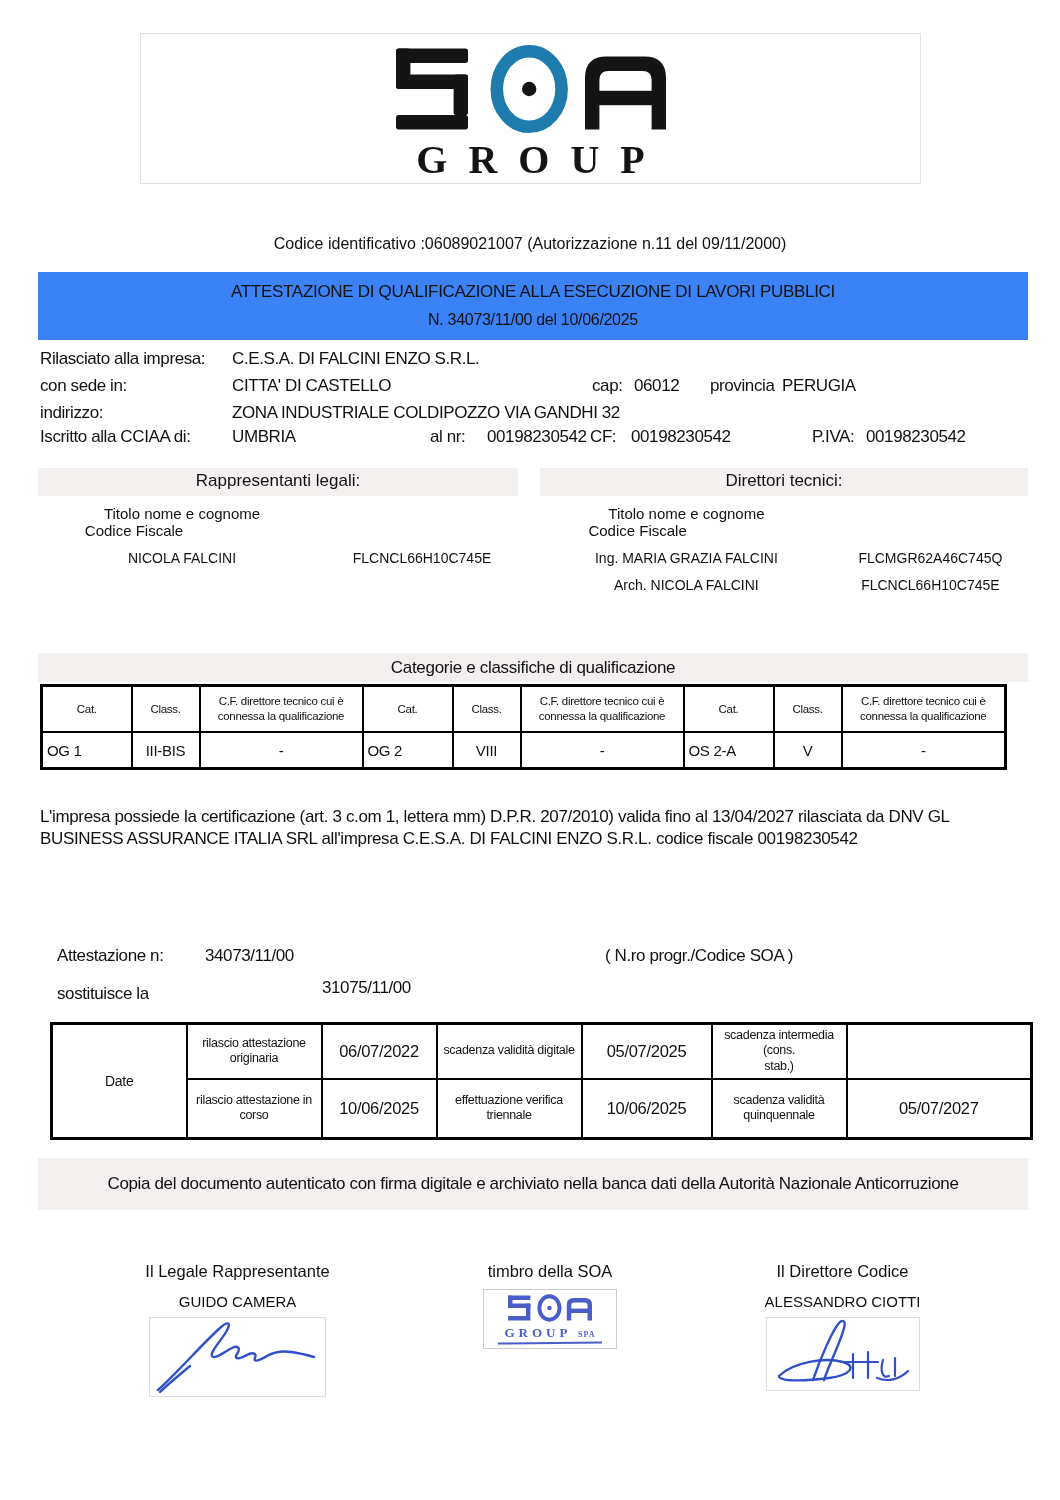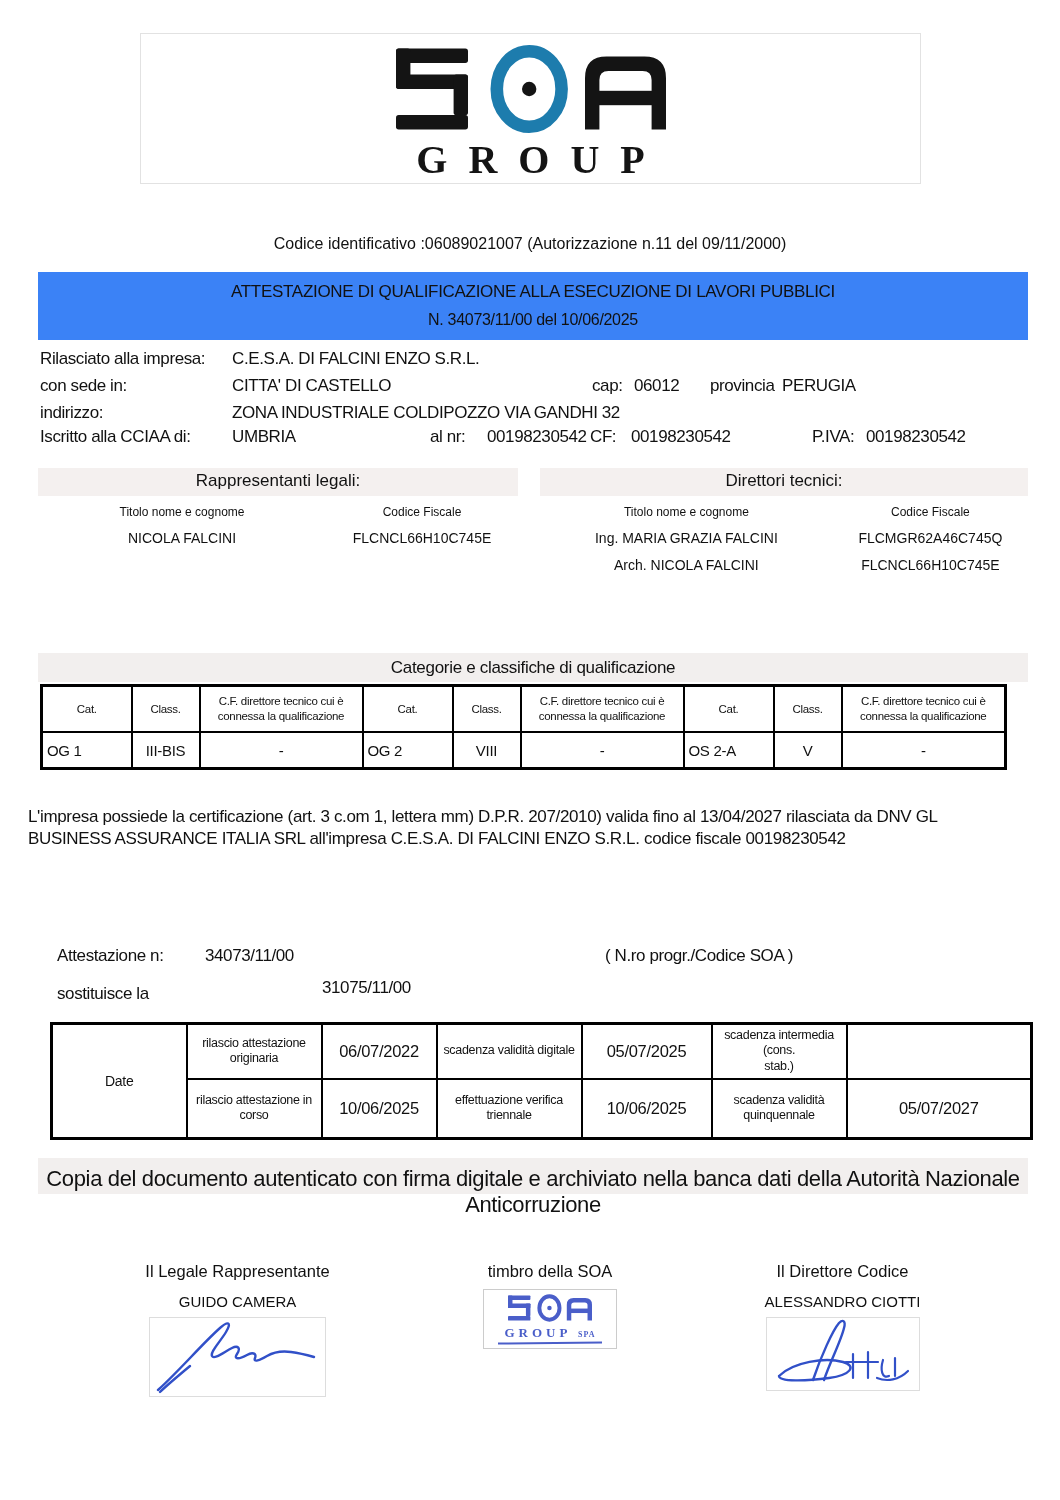--- a/index.html
+++ b/index.html
@@ -14,49 +14,49 @@
               color:#141414;margin-top:-2px;}
   .group-text span{letter-spacing:21px;margin-right:-21px;}
   .attest-header{position:absolute;left:38px;top:272px;width:990px;height:68px;
                  background:#3b82f6;text-align:center;}
   .attest-header .l1{font-size:17px;padding-top:10px;letter-spacing:-0.3px;}
   .attest-header .l2{font-size:16px;padding-top:9px;letter-spacing:-0.3px;}
   .lbl,.val{position:absolute;font-size:17px;letter-spacing:-0.4px;white-space:nowrap;}
   
   .rep-col{position:absolute;top:468px;}
   .rep-title{height:25px;background:#f4f0ef;text-align:center;font-size:17px;padding-top:3px;}
-  .rep-head{display:flex;margin-top:9px;font-size:12px;}
+  .rep-head{display:flex;margin-top:9px;font-size:15px;flex-direction:column;}
   .rep-head .c1{width:60%;text-align:center;}
   .rep-head .c2{width:40%;text-align:center;}
   .rep-row{display:flex;margin-top:11px;font-size:14px;}
   .rep-row .c1{width:60%;text-align:center;}
   .rep-row .c2{width:40%;text-align:center;}
   
   .cat-bar{position:absolute;left:38px;top:653px;width:990px;height:29px;
            background:#f2efee;text-align:center;font-size:17px;letter-spacing:-0.3px;padding-top:5px;box-sizing:border-box;}
   table.grid{border-collapse:collapse;table-layout:fixed;}
   table.grid td,table.grid th{border:2px solid #000;overflow:hidden;}
   table.cats{position:absolute;left:40px;top:684px;width:964px;border:3px solid #000;}
   table.cats th{font-size:11.5px;font-weight:normal;letter-spacing:-0.3px;height:44px;
                 line-height:1.3;text-align:center;padding:0 2px;}
   table.cats td{font-size:15px;letter-spacing:-0.3px;height:32px;}
   table.cats td.cat{text-align:left;padding-left:4px;margin-top:36px;}
   table.cats td.mid{text-align:center;}
   
-  .certif{position:absolute;left:28px;top:806px;width:996px;font-size:17px;
+  .certif{position:absolute;left:40px;top:806px;width:996px;font-size:17px;
           letter-spacing:-0.35px;line-height:1.28;}
   
   table.dates{position:absolute;left:50px;top:1022px;width:980px;border:3px solid #000;}
   table.dates td{text-align:center;padding:1px 2px;}
   td.dlabel{font-size:12.5px;letter-spacing:-0.3px;line-height:1.25;white-space:pre-line;}
   td.dval{font-size:16.5px;letter-spacing:-0.3px;}
   td.daterow{font-size:14px;letter-spacing:-0.3px;}
   
-  .foot-bar{position:absolute;left:38px;top:1158px;width:990px;height:36px;background:#f2efee;
-            text-align:center;font-size:22px;letter-spacing:-0.35px;padding-top:8px;box-sizing:border-box;}
+  .foot-bar{position:absolute;left:38px;top:1158px;width:990px;height:52px;background:#f2efee;
+            text-align:center;font-size:17px;letter-spacing:-0.35px;padding-top:16px;box-sizing:border-box;}
   
   .sig-block{position:absolute;top:1262px;text-align:center;}
   .sig-title{font-size:16.5px;}
   .sig-name{font-size:15px;margin-top:12px;}
   .sig-box{border:1px solid #ddd;background:#fff;margin:7px auto 0;}
   .stamp-box{border:1px solid #ccc;background:#fff;margin:8px auto 3px;width:132px;height:58px;}
   .stamp-group{font-family:"Liberation Serif",serif;font-weight:bold;color:#4a5ec9;
                font-size:13px;letter-spacing:4px;margin-top:-1px;}
   .stamp-spa{font-size:8px;letter-spacing:1px;}
   .stamp-line{width:104px;height:2px;background:#4a5ec9;margin:1px auto 0;transform:rotate(-0.6deg);}

